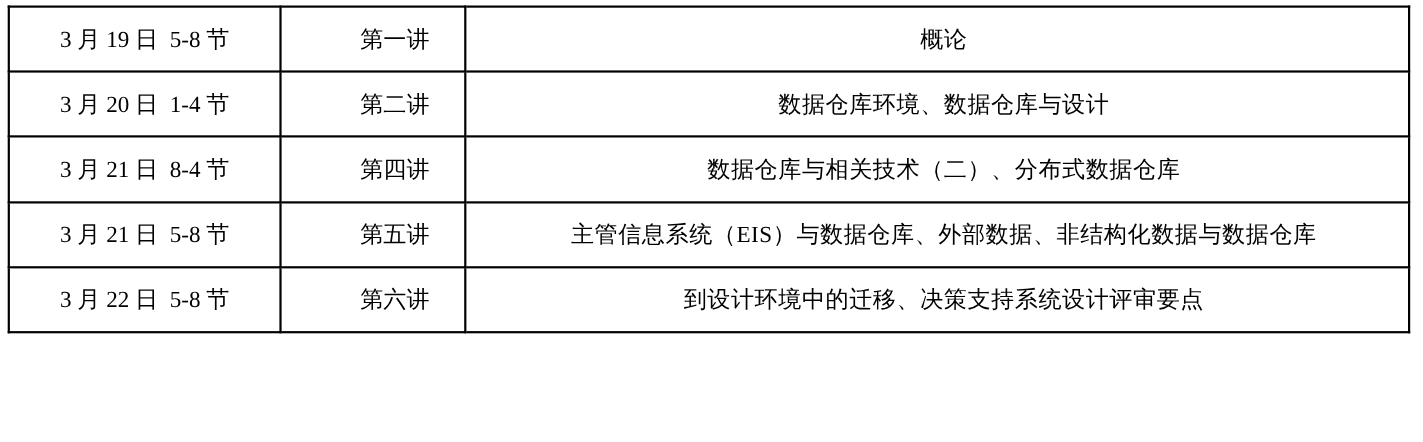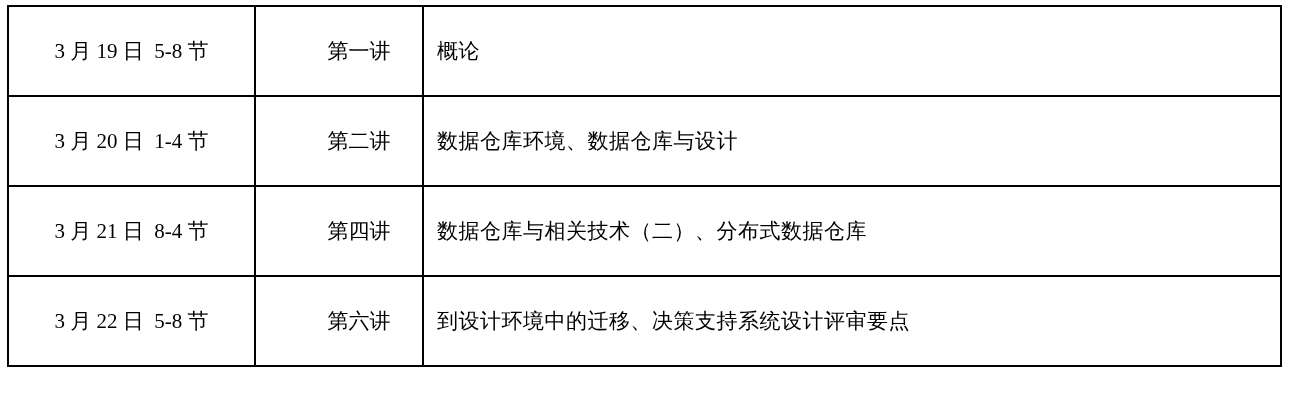--- a/index.html
+++ b/index.html
@@ -12,21 +12,21 @@
     width: 1294px;
     height: 402px;
     background: #ffffff;
     overflow: hidden;
   }
   table.schedule {
     position: absolute;
     left: 7px;
     top: 5px;
     width: 1275px;
-    height: 362px;
+    height: 298px;
     border-collapse: collapse;
     table-layout: fixed;
     font-family: "Liberation Serif", "DejaVu Serif", serif;
     font-size: 21px;
     color: #000000;
   }
   table.schedule td {
     border: 2px solid #000000;
     vertical-align: middle;
     overflow: hidden;
@@ -36,21 +36,21 @@
     width: 243px;
     text-align: center;
     white-space: pre;
   }
   td.cell-lecture {
     width: 124px;
     text-align: center;
     padding-left: 41px;
   }
   td.cell-topic {
-    text-align: left;
+    text-align: center;
     padding-left: 13px;
     letter-spacing: 0.5px;
   }
 </style>
 </head>
 <body>
 
 <div class="page">
   <table class="schedule">
     <tbody id="schedule-body">
@@ -63,19 +63,24 @@
           <td class="cell-date">3 月 20 日  1-4 节</td>
           <td class="cell-lecture">第二讲</td>
           <td class="cell-topic">数据仓库环境、数据仓库与设计</td>
         </tr>
         <tr>
           <td class="cell-date">3 月 21 日  8-4 节</td>
           <td class="cell-lecture">第四讲</td>
           <td class="cell-topic">数据仓库与相关技术（二）、分布式数据仓库</td>
         </tr>
         <tr>
+          <td class="cell-date">3 月 21 日  5-8 节</td>
+          <td class="cell-lecture">第五讲</td>
+          <td class="cell-topic">主管信息系统（EIS）与数据仓库、外部数据、非结构化数据与数据仓库</td>
+        </tr>
+        <tr>
           <td class="cell-date">3 月 22 日  5-8 节</td>
           <td class="cell-lecture">第六讲</td>
           <td class="cell-topic">到设计环境中的迁移、决策支持系统设计评审要点</td>
         </tr>
       </tbody>
   </table>
 </div>
 
 </body></html>

